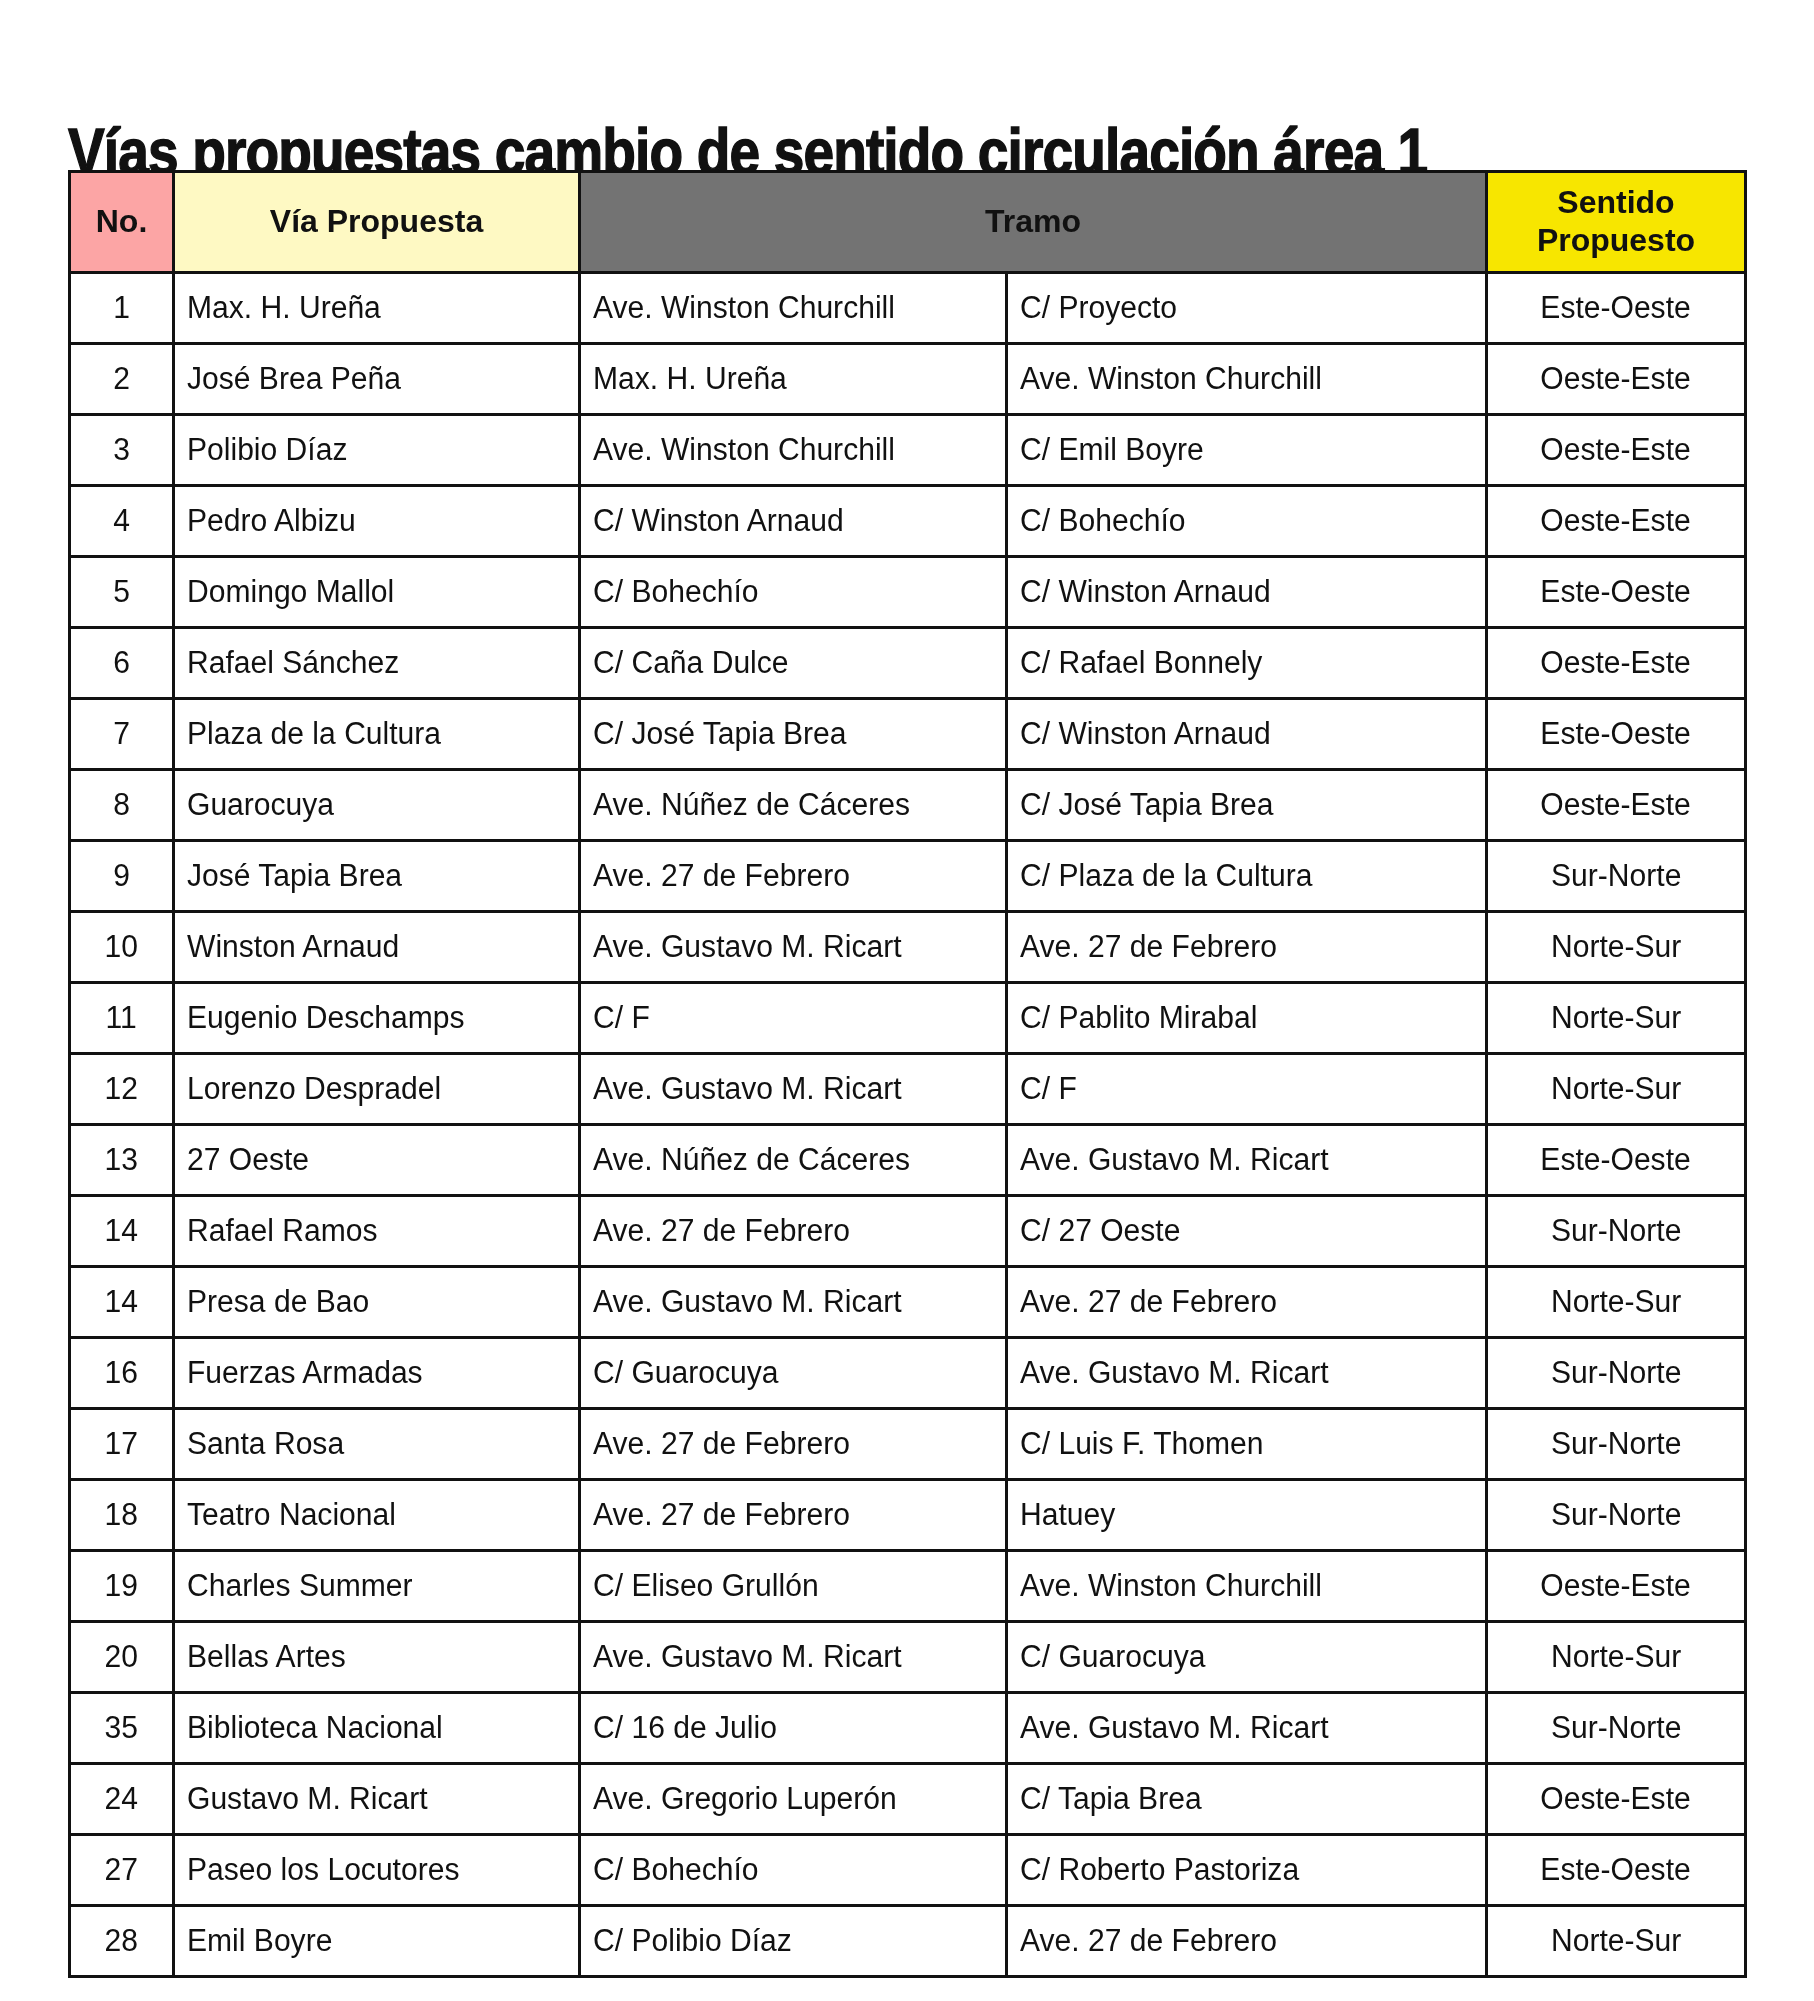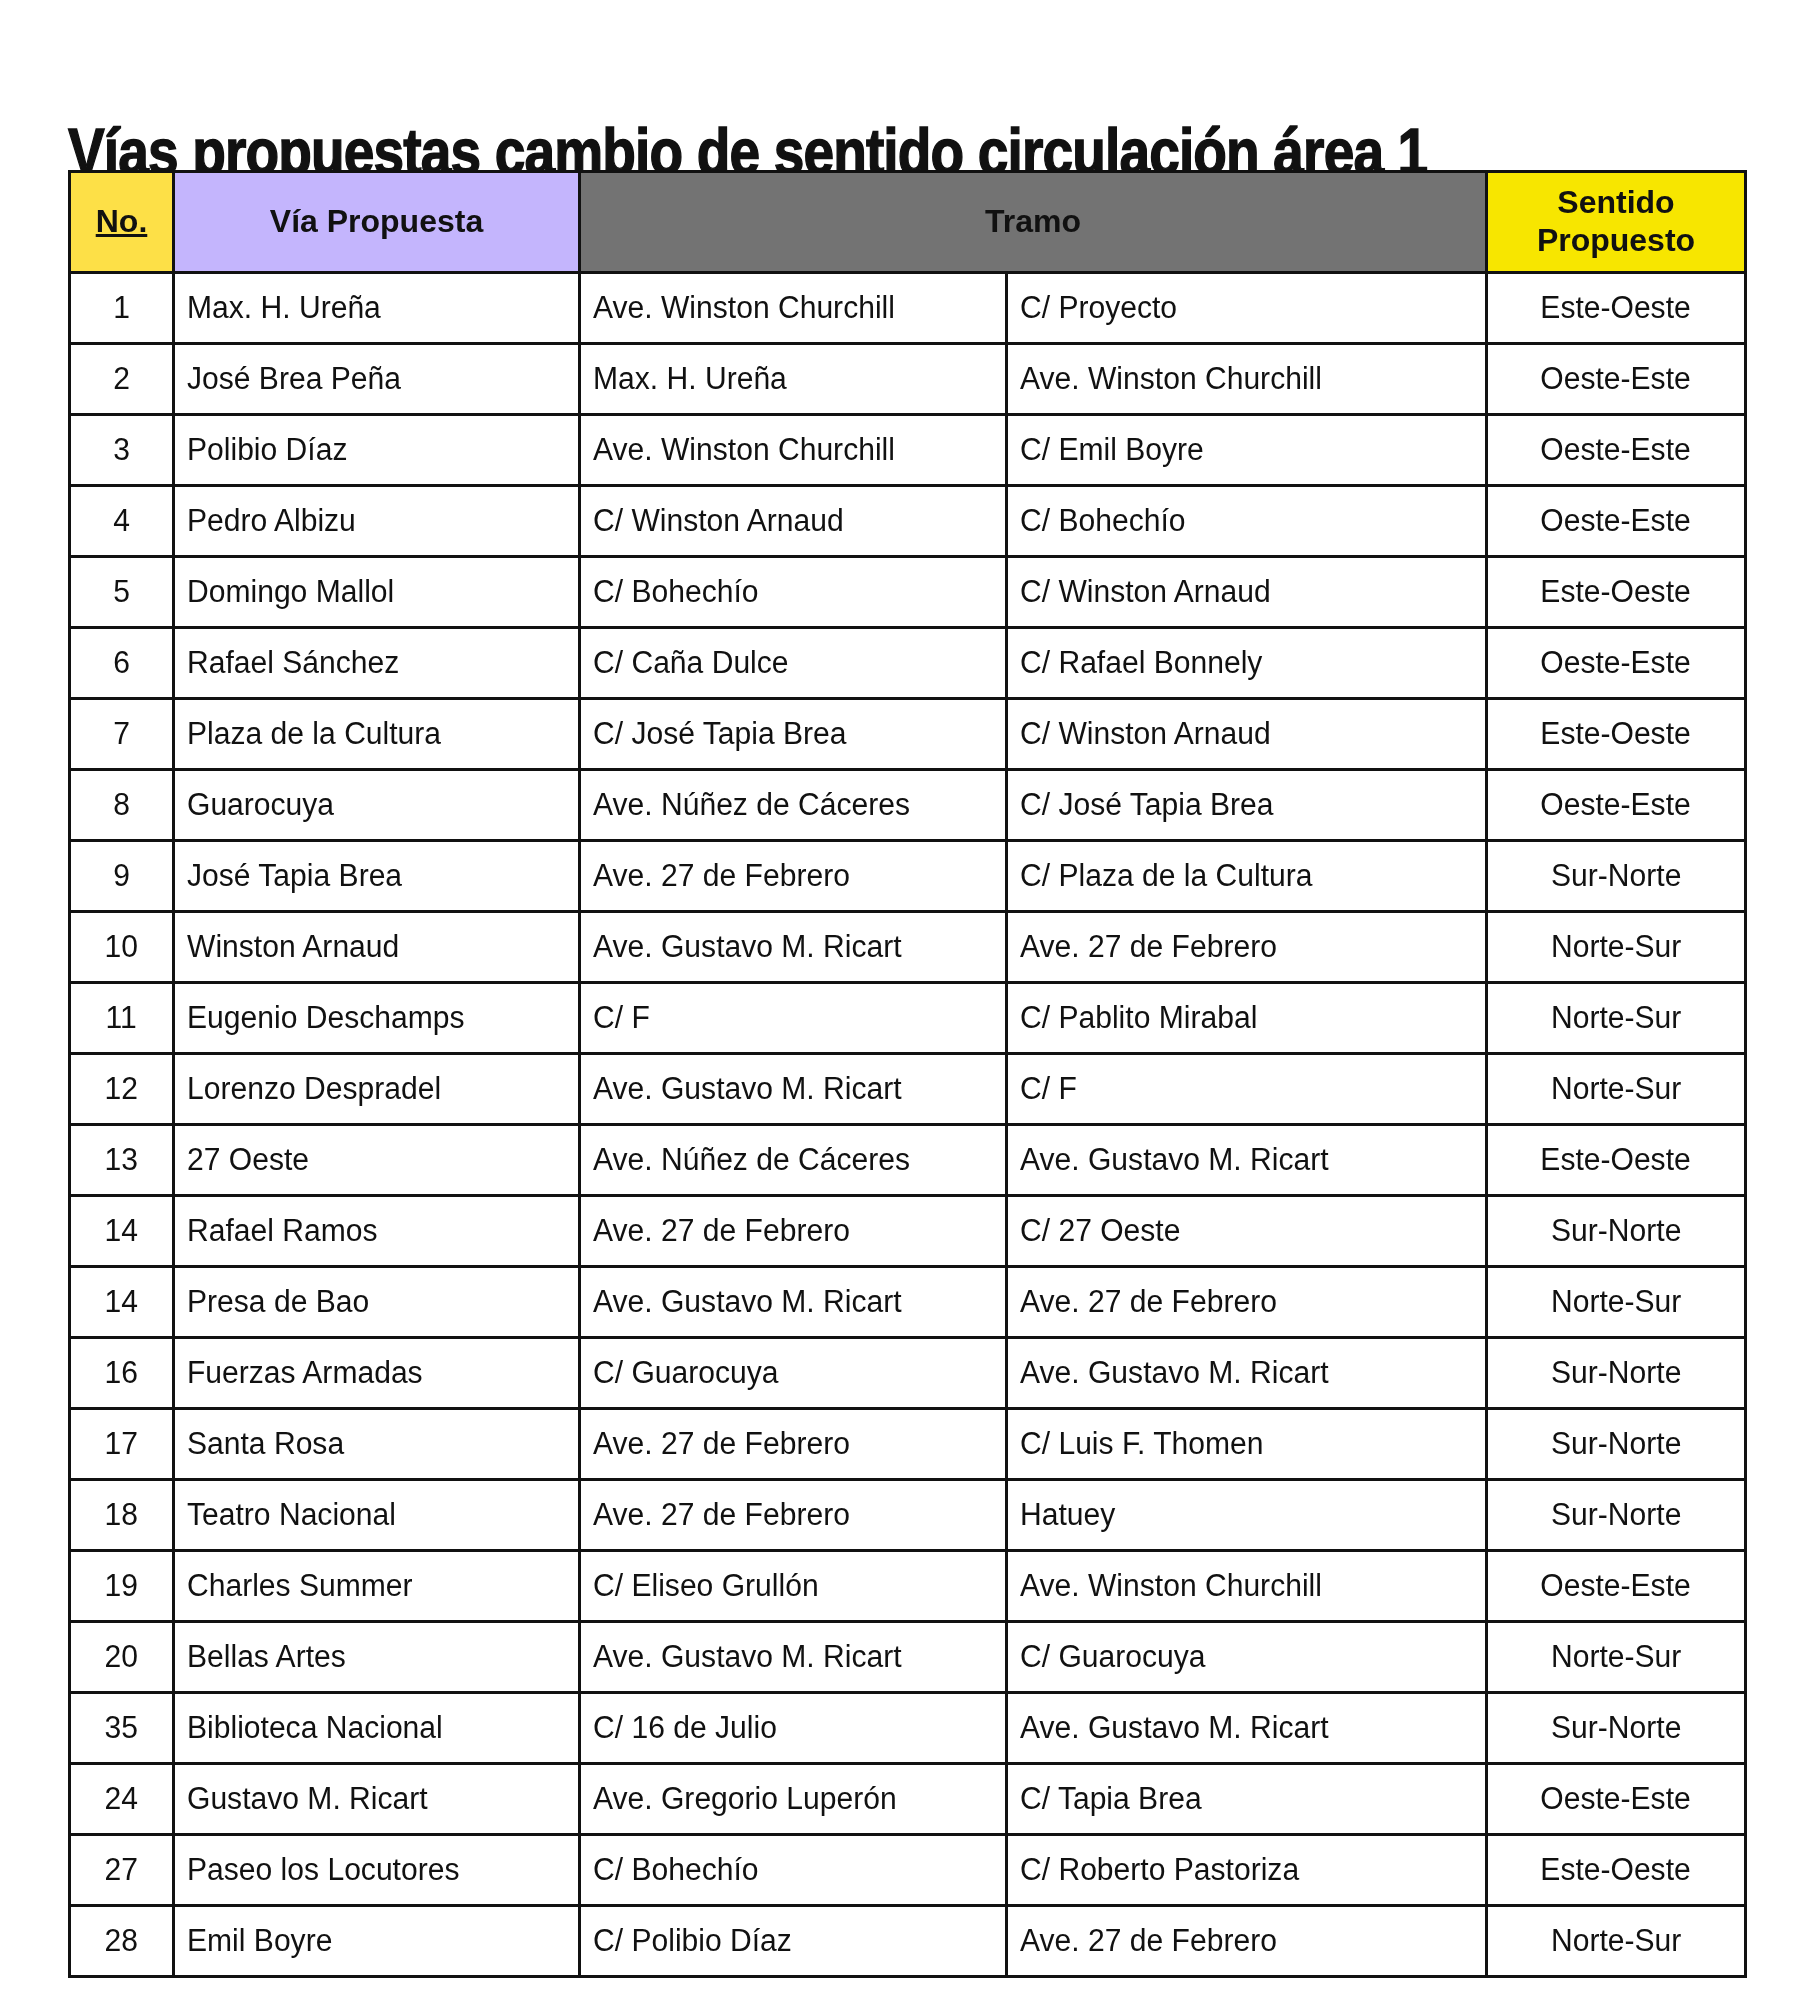--- a/index.html
+++ b/index.html
@@ -136,22 +136,22 @@
     <table class="vias">
       <colgroup>
         <col class="c-no">
         <col class="c-via">
         <col class="c-tramo-a">
         <col class="c-tramo-b">
         <col class="c-sentido">
       </colgroup>
       <thead>
         <tr class="head-row">
-          <th style="background: #fde047; text-decoration: underline;">No.</th>
-          <th style="background: #c4b5fd;">Vía Propuesta</th>
+          <th style="background: #fca5a5;">No.</th>
+          <th style="background: #fef9c3;">Vía Propuesta</th>
           <th colspan="2" style="background: #737373;">Tramo</th>
           <th class="th-sentido" style="background: rgb(247, 230, 0); text-align: center;">
             <span>Sentido</span><br>
             <span>Propuesto</span>
           </th>
         </tr>
       </thead>
       <tbody id="table-body">
           <tr class="data-row">
             <td class="cell-no"><span>1</span></td>

